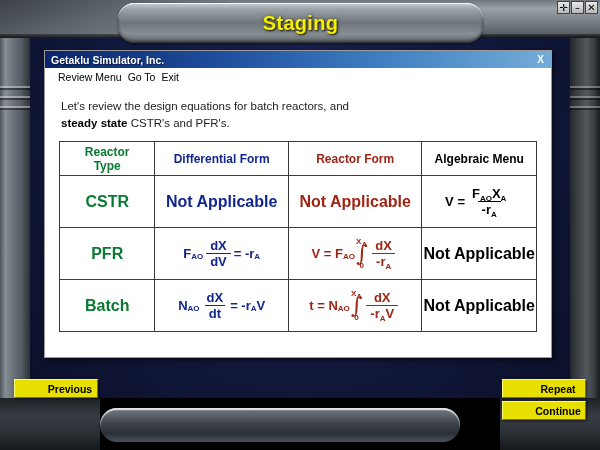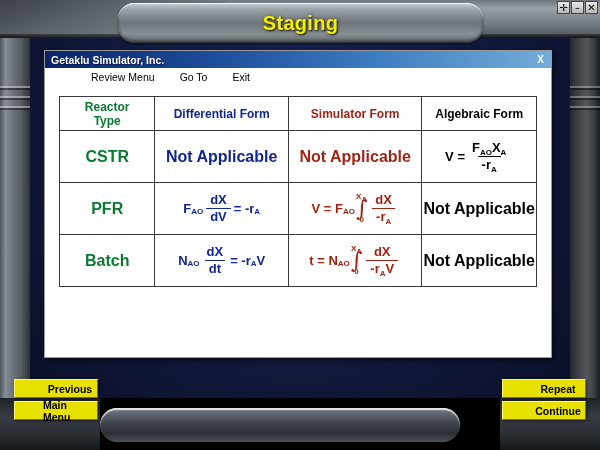--- a/index.html
+++ b/index.html
@@ -121,24 +121,23 @@
     color: #fff; font-size: 10.5px; font-weight: bold;
     text-shadow: 1px 1px 1px rgba(0,0,0,.5);
   }
   .sim-close {
     color: #fff; font-size: 10px; font-weight: bold; cursor: pointer;
     padding: 0 3px;
   }
   .sim-menubar {
     height: 18px; flex: 0 0 18px;
     background: #ffffff;
-    display: flex; align-items: center; gap: 19px;
-    padding-left: 4px;
+    display: flex; align-items: center; gap: 0;
+    padding-left: 10px;
     border-bottom: 1px solid #ffffff;
-    margin-left: 39px;
   }
   .menu-item {
     font-size: 10.5px; color: #000; cursor: pointer; padding: 1px 3px;
   }
 
   .sim-body {
     flex: 1; padding: 10px 14px 8px 14px;
     display: flex; flex-direction: column;
   }
   .intro {
@@ -249,37 +248,41 @@
     </div>
 
     <div class="sim-menubar">
       <span class="menu-item">Review Menu</span>
       <span class="menu-item">Go To</span>
       <span class="menu-item">Exit</span>
     </div>
 
     <div class="sim-body">
 
+      <div class="intro">
+        <span>Let's review the design equations for batch reactors, and</span><br>
+        <b>steady state</b><span> CSTR's and PFR's.</span>
+      </div>
 
       <table class="eq">
         <colgroup>
             <col class="c1">
             <col class="c2">
             <col class="c3">
             <col class="c4">
           </colgroup>
         <thead>
           <tr>
             <th class="col-green">
               <span>Reactor</span><br>
               <span>Type</span>
             </th>
             <th class="col-blue">Differential Form</th>
-            <th class="col-red">Simulator Form</th>
-            <th class="col-black">Algebraic Form</th>
+            <th class="col-red">Reactor Form</th>
+            <th class="col-black">Algebraic Menu</th>
           </tr>
         </thead>
         <tbody>
 
           <tr>
             <td class="col-green cell-txt">CSTR</td>
             <td class="col-blue  cell-txt">Not Applicable</td>
             <td class="col-red   cell-txt">Not Applicable</td>
             <td class="col-black">
               <span class="f">
@@ -365,17 +368,16 @@
         </tbody>
       </table>
     </div>
   </div>
 
   <div class="shell-bottom"></div>
   <div class="bottom-blackbox"></div>
   <div class="bottom-capsule"></div>
 
   <div class="navbtn" id="btn-previous">Previous</div>
-  <div class="navbtn" id="btn-mainmenu">Main Menu</div>
   <div class="navbtn" id="btn-repeat">Repeat</div>
   <div class="navbtn" id="btn-continue">Continue</div>
 
 </div>
 
 </body></html>

